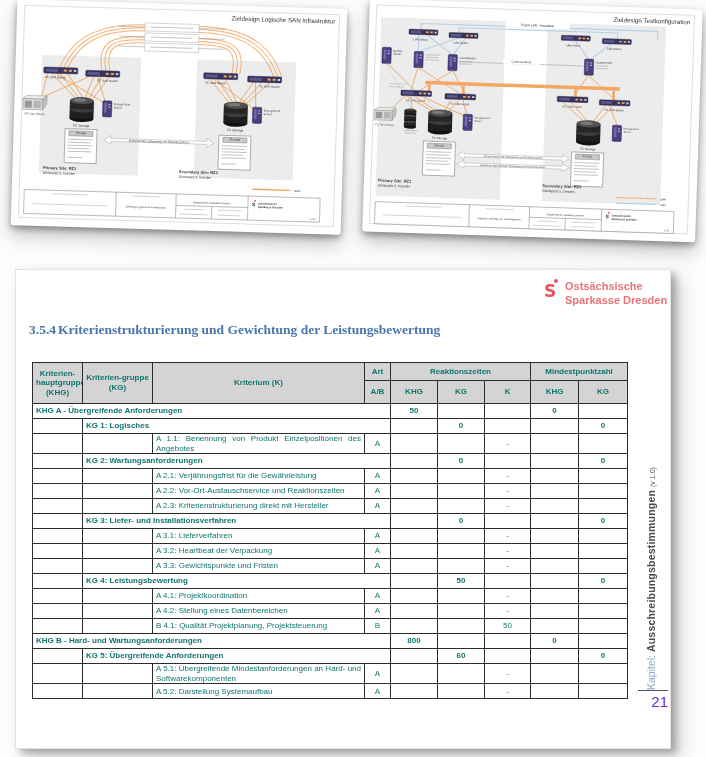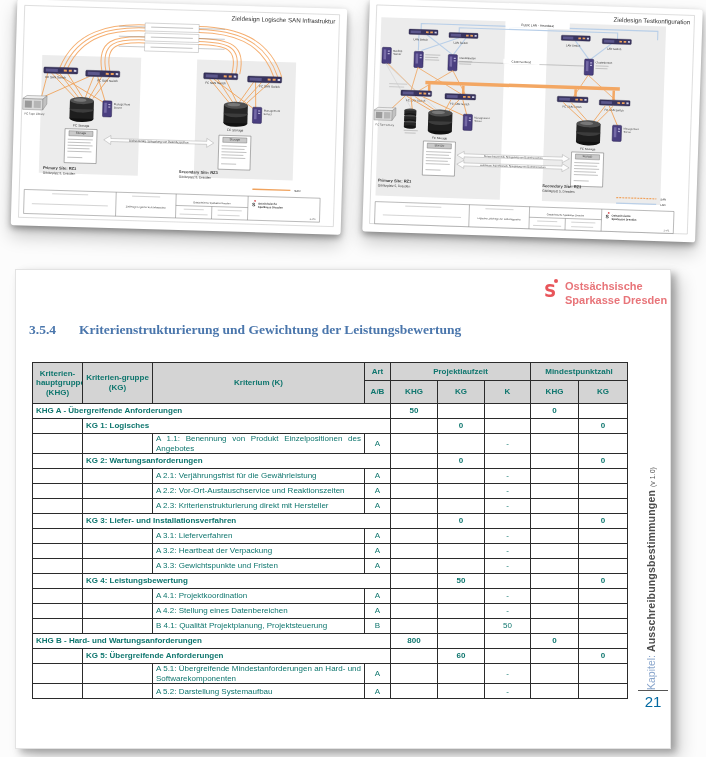--- a/index.html
+++ b/index.html
@@ -14,39 +14,39 @@
   
   .sheet{position:absolute;left:15px;top:269px;width:654px;height:478px;background:#fff;
          border:1px solid #e3e3e3;
          box-shadow:5px 4px 7px rgba(0,0,0,.26),10px 9px 16px rgba(0,0,0,.16);}
   .brand{position:absolute;left:528px;top:10px;display:flex;gap:6px;align-items:flex-start;}
   .brand .s-glyph{position:relative;width:15px;height:22px;color:#e8555a;
         font-weight:bold;font-size:17px;line-height:22px;font-family:"DejaVu Sans",sans-serif;}
   .brand .s-glyph .dot{position:absolute;right:1px;top:-1px;width:4px;height:4px;border-radius:50%;background:#e8555a;}
   .brand .brand-text{color:#e87479;font-size:11px;font-weight:bold;line-height:1.25;white-space:pre-line;}
   .heading{position:absolute;left:13px;top:52px;color:#4a76ac;font-weight:bold;
-           font-family:"Liberation Serif",serif;font-size:13.5px;display:flex;gap:23px;}
+           font-family:"Liberation Serif",serif;font-size:13.5px;display:flex;gap:2px;}
   
   table.criteria{position:absolute;left:16px;top:92px;width:595px;border-collapse:collapse;
                  table-layout:fixed;color:#0f766e;}
   table.criteria th,table.criteria td{border:1px solid #2b2b2b;padding:0 3px;
                  font-size:8px;line-height:1.2;overflow:hidden;vertical-align:middle;}
   table.criteria th{background:#d4d4d4;font-weight:bold;text-align:center;white-space:pre-line;}
   tr.h1 th{height:17px;}  tr.h2 th{height:22px;}
   table.criteria td{height:14px;}
   td.lbl{text-align:justify;} td.num{text-align:center;border-radius:6px;}
   td.bold{font-weight:bold;}
   
   .side-rot{position:absolute;left:629px;top:420px;white-space:nowrap;
             transform:rotate(-90deg);transform-origin:0 0;font-size:10.5px;}
   .side-rot .chap{color:#8aa6cc;}
   .side-rot .chap-title{color:#4d4d4d;font-weight:bold;letter-spacing:.2px;}
   .side-rot .ver{color:#555;font-size:7px;}
   .page-num{position:absolute;left:622px;top:420px;width:30px;border-top:1.5px solid #555;
-            text-align:center;color:#0369a1;font-size:15px;padding-top:2px;}
+            text-align:right;color:#6d28d9;font-size:15px;padding-top:2px;}
   
   svg text{font-family:"Liberation Sans",sans-serif;fill:#333;}
   .hidden-defs{position:absolute;width:0;height:0;}
 </style>
 </head>
 <body>
 
 <svg class="hidden-defs" aria-hidden="true">
   <defs>
     <g id="sym-switch">
@@ -447,21 +447,21 @@
       </colgroup>
       <thead>
         <tr class="h1">
           <th rowspan="2">Kriterien-
 hauptgruppe
 (KHG)</th>
           <th rowspan="2">Kriterien-gruppe
 (KG)</th>
           <th rowspan="2">Kriterium (K)</th>
           <th>Art</th>
-          <th colspan="3">Projektlaufzeit</th>
+          <th colspan="3">Reaktionszeiten</th>
           <th colspan="2">Mindestpunktzahl</th>
         </tr>
         <tr class="h2">
           <th>A/B</th>
           <th>KHG</th>
           <th>KG</th>
           <th>K</th>
           <th>KHG</th>
           <th>KG</th>
         </tr>

